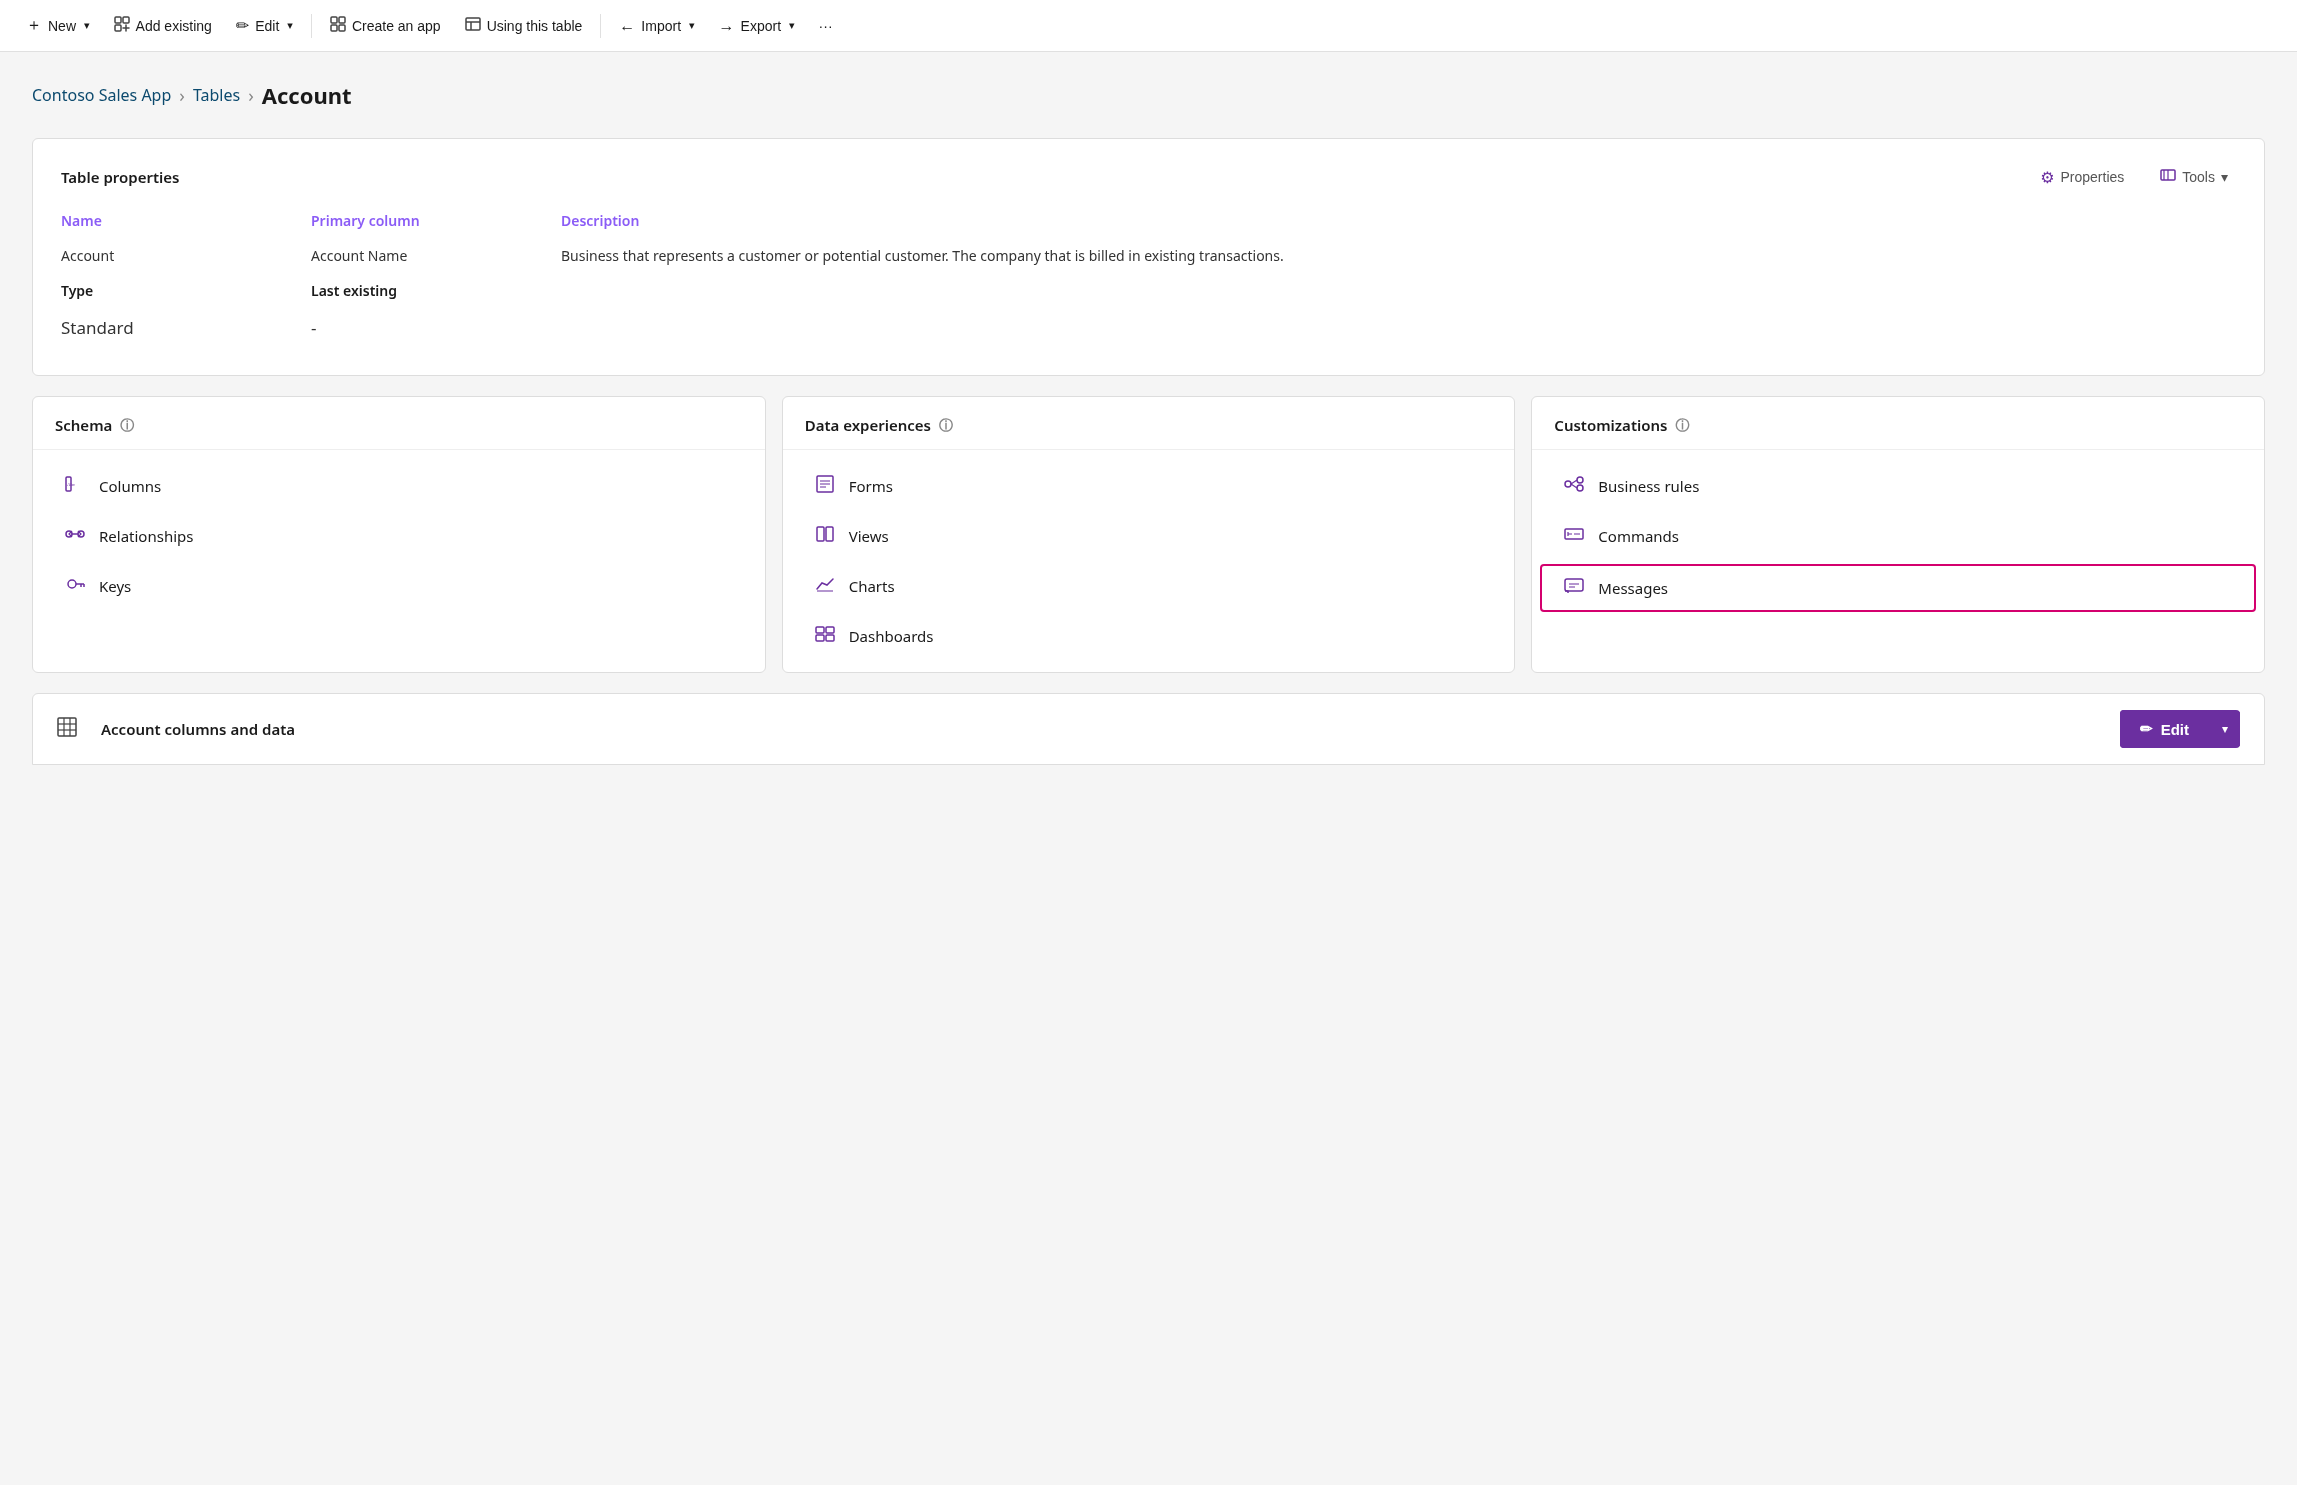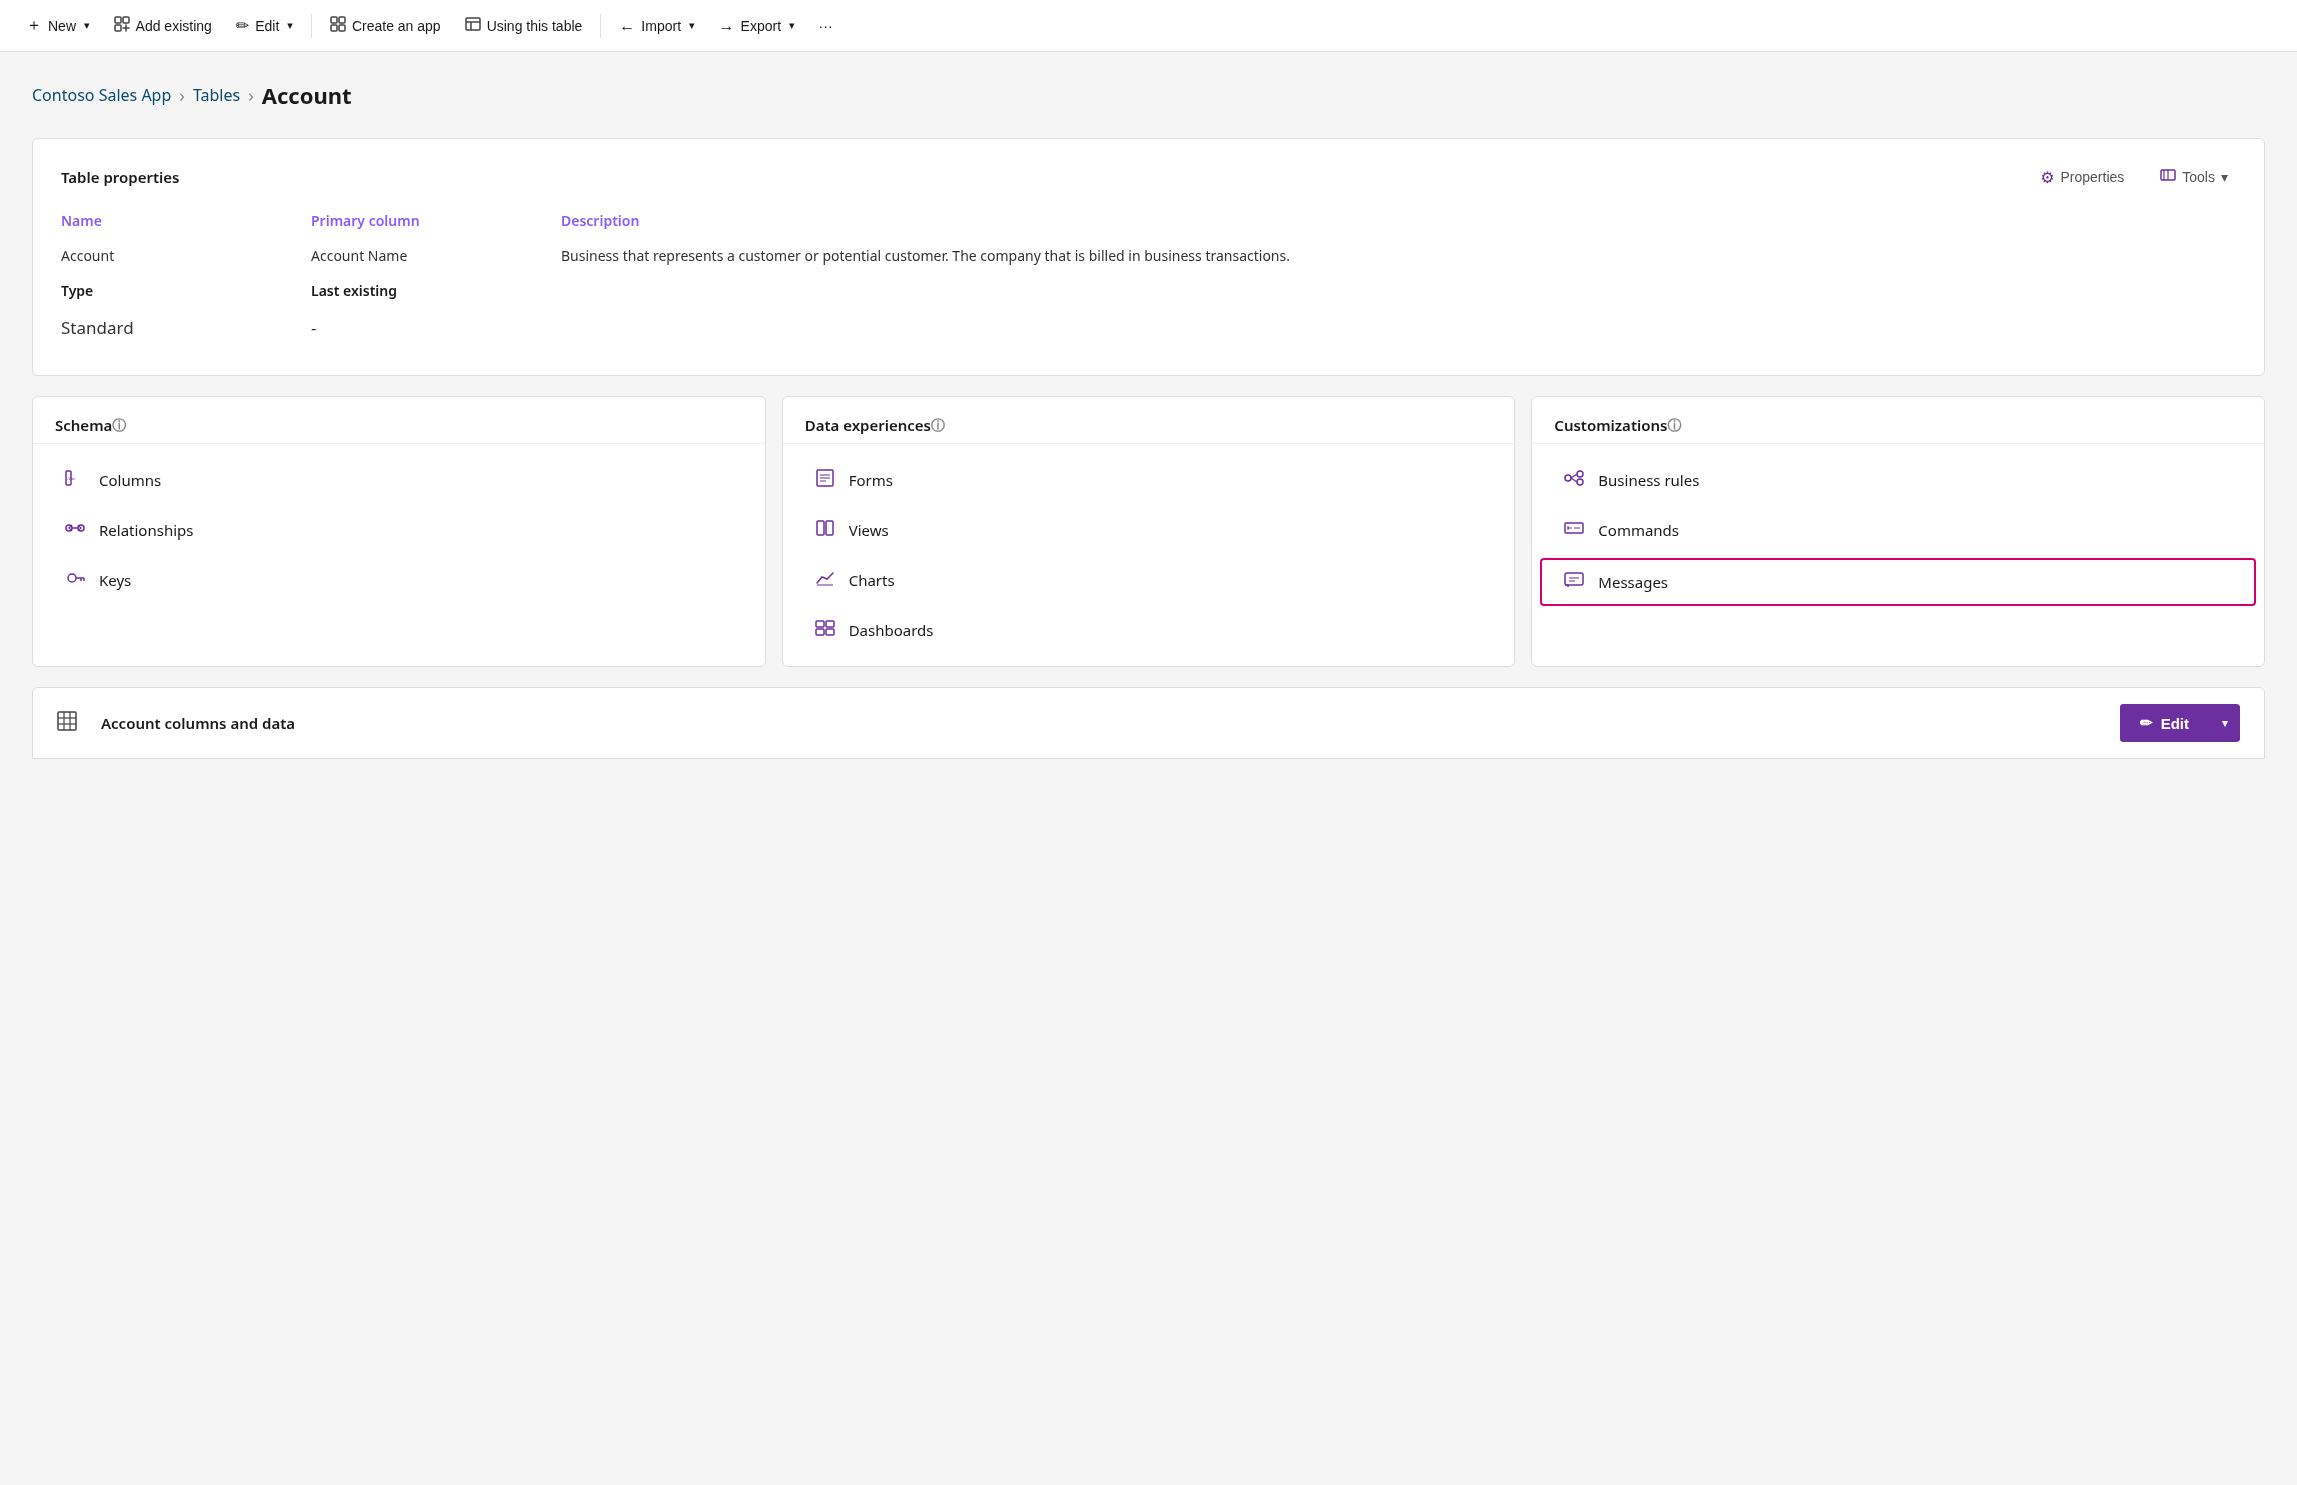--- a/index.html
+++ b/index.html
@@ -146,27 +146,28 @@
       margin-bottom: 20px;
     }
     .section-card {
       background: #fff;
       border: 1px solid #ddd;
       border-radius: 6px;
       padding: 0;
       overflow: hidden;
     }
     .section-card-header {
-      padding: 18px 22px 8px;
+      padding: 18px 22px 14px;
       border-bottom: 1px solid #eee;
       font-weight: 600;
       font-size: 15px;
       color: #1a1a1a;
       display: flex;
       align-items: center;
+      gap: 8px;
     }
     .section-card-header .info-icon {
       color: #888;
       font-size: 14px;
       cursor: help;
     }
     .section-card-items {
       padding: 10px 0;
     }
     .section-item {
@@ -360,21 +361,21 @@
     <div class="props-grid">
 
       <div class="prop-label">Name</div>
 
       <div class="prop-label">Primary column</div>
 
       <div class="prop-label">Description</div>
 
       <div class="prop-value">Account</div>
       <div class="prop-value">Account Name</div>
-      <div class="prop-value description-col" style="grid-row: span 4; padding-top: 0;">Business that represents a customer or potential customer. The company that is billed in business transactions.</div>
+      <div class="prop-value description-col" style="grid-row: span 4; padding-top: 0;">Business that represents a customer or potential customer. The company that is billed in existing transactions.</div>
 
       <div class="prop-type-label">Type</div>
       <div class="prop-type-label">Last existing</div>
 
       <div class="prop-type-value">Standard</div>
       <div class="prop-type-value">-</div>
     </div>
   </div>
 
   <div class="cards-row">

